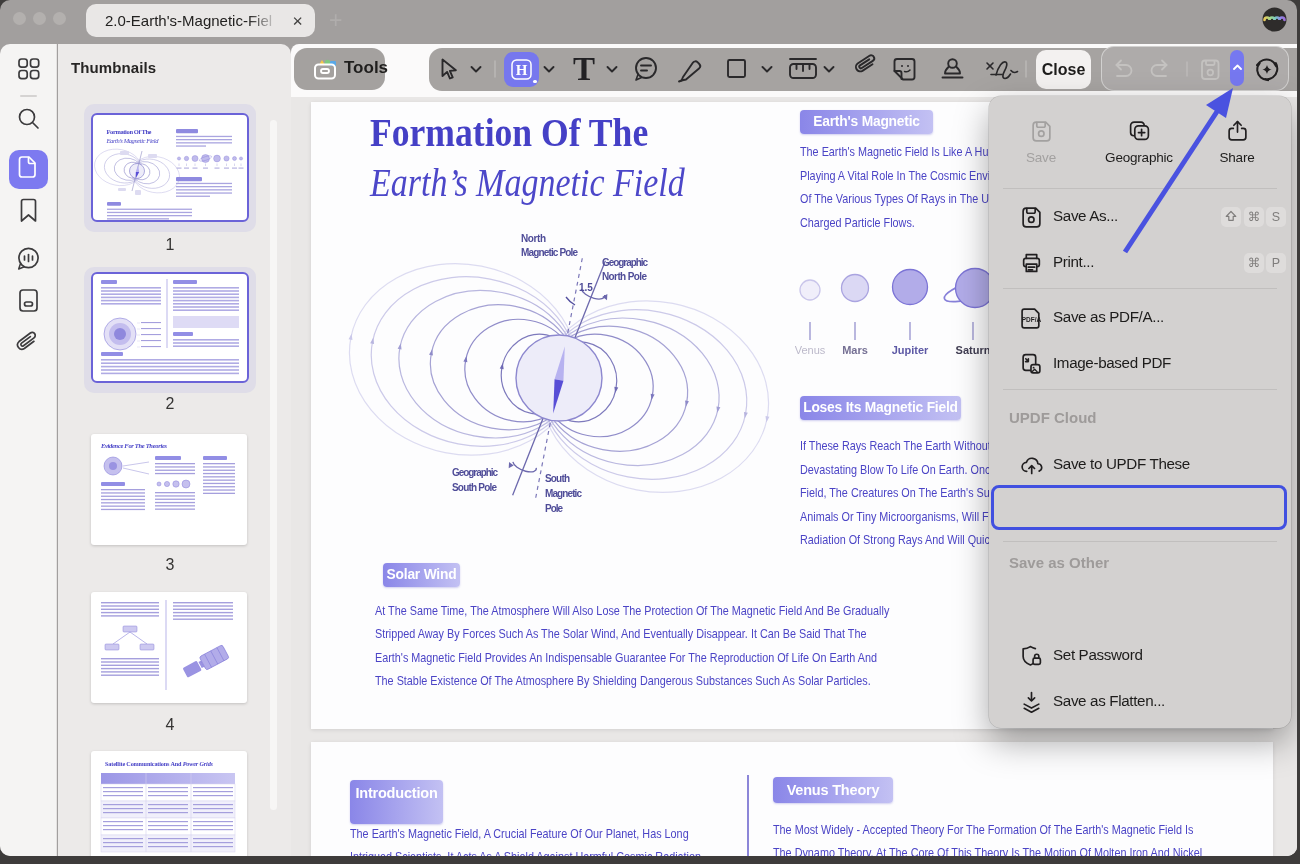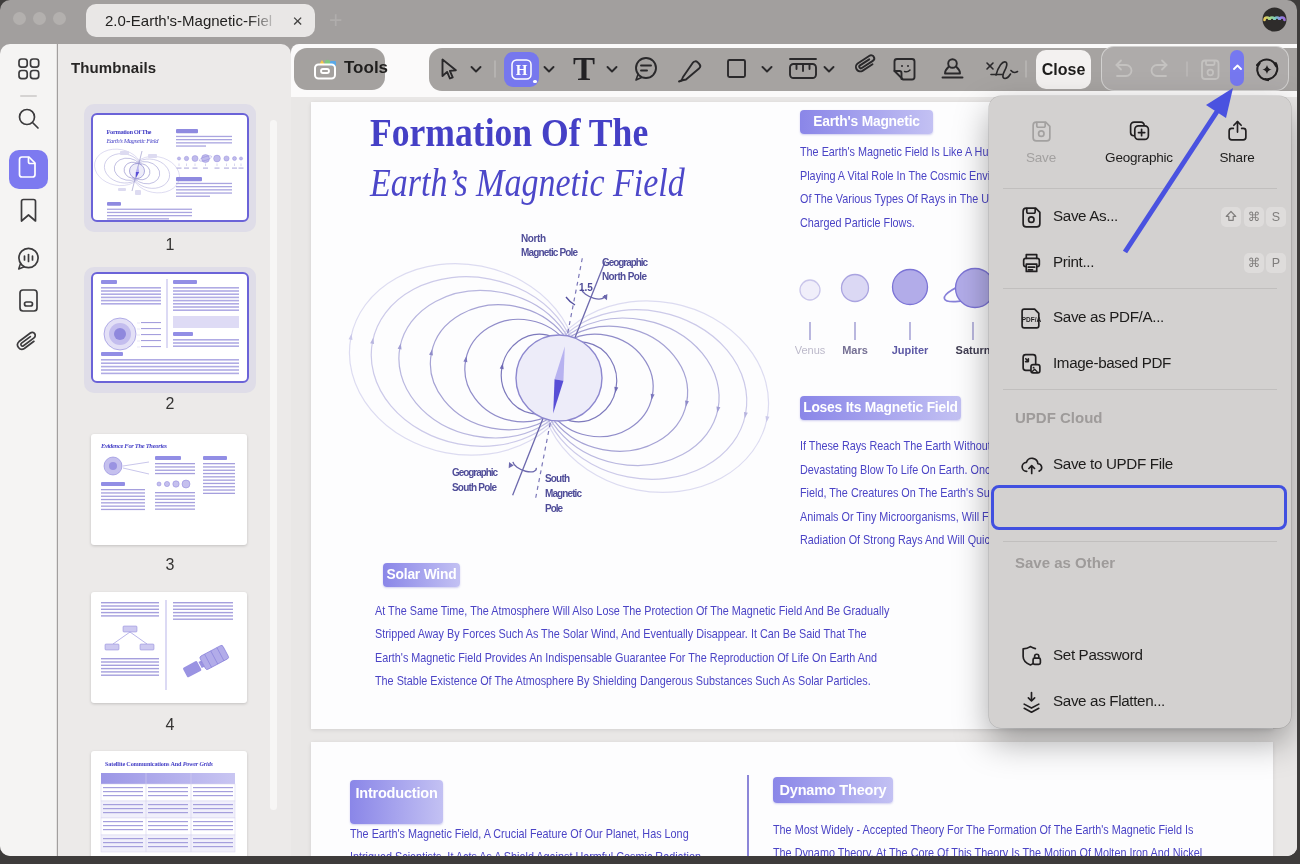--- a/index.html
+++ b/index.html
@@ -33,21 +33,21 @@
 #hbtn{position:absolute;left:75px;top:4px;width:35px;height:35px;border-radius:9px;background:#7677ee}
 #bluepill{position:absolute;left:128px;top:3px;width:14px;height:36px;border-radius:7px;background:#7678f0}
 #bluepill svg{position:absolute;left:3px;top:14px}
 .chip{position:absolute;height:24px;border-radius:4px;background:linear-gradient(90deg,#8a86e8,#c3c1f3);color:#fff;font-weight:700;font-size:13.8px;line-height:24px;text-align:center;letter-spacing:-.2px;white-space:nowrap;box-shadow:0 1px 2px rgba(80,70,200,.25)}
 .body1{position:absolute;color:#4b44c6;font-size:13.2px;white-space:nowrap;transform:scaleX(.82);transform-origin:0 0}
 #menu{position:absolute;left:989px;top:96px;width:302px;height:632px;background:#d3d1d0;border-radius:12px;box-shadow:0 14px 34px rgba(0,0,0,.34),0 0 0 .5px rgba(0,0,0,.18)}
 .mrow{position:absolute;left:12px;width:302px;height:32px}
 .mrow .lbl{position:absolute;left:52px;top:7px;font-size:15.2px;color:#1d1c1b;letter-spacing:-.35px}
 .mrow svg{position:absolute;left:19px;top:5px}
 .mdiv{position:absolute;left:14px;width:274px;height:1px;background:#c1bfbe}
-.mhead{position:absolute;left:26px;font-size:15px;font-weight:700;color:#9e9b9a}
+.mhead{position:absolute;left:20px;font-size:15px;font-weight:700;color:#9e9b9a}
 .key{position:absolute;width:20px;height:20px;border-radius:5px;background:#dedcdb;color:#7f7d7c;font-size:12.5px;text-align:center;line-height:20px}
 .mtop{position:absolute;top:23px;width:100px;text-align:center}
 .mtop svg{display:inline-block}
 .mtop .lbl2{position:absolute;top:31px;width:100px;text-align:center;font-size:13.5px;color:#1d1c1b;letter-spacing:-.2px}
 </style></head>
 <body>
 <div id="win">
   <div class="tl" style="left:13px"></div>
   <div class="tl" style="left:33px"></div>
   <div class="tl" style="left:53px"></div>
@@ -433,21 +433,21 @@
 <div class="body1" style="left:64px;top:501.0px;">At The Same Time, The Atmosphere Will Also Lose The Protection Of The Magnetic Field And Be Gradually</div>
           <div class="body1" style="left:64px;top:524.4px;">Stripped Away By Forces Such As The Solar Wind, And Eventually Disappear. It Can Be Said That The</div>
           <div class="body1" style="left:64px;top:547.8px;">Earth's Magnetic Field Provides An Indispensable Guarantee For The Reproduction Of Life On Earth And</div>
           <div class="body1" style="left:64px;top:571.2px;">The Stable Existence Of The Atmosphere By Shielding Dangerous Substances Such As Solar Particles.</div>
 </div>
       <div class="page" id="page2" style="left:20px;top:645px;width:962px;height:160px">
 <div class="chip" style="left:39px;top:38px;width:93px;height:44px;line-height:26px;font-size:14.5px">Introduction</div>
 <div class="body1" style="left:39px;top:84px">The Earth's Magnetic Field, A Crucial Feature Of Our Planet, Has Long</div>
 <div class="body1" style="left:39px;top:107.4px">Intrigued Scientists. It Acts As A Shield Against Harmful Cosmic Radiation</div>
 <div style="position:absolute;left:436px;top:33px;width:1.5px;height:127px;background:#8c86d8"></div>
-<div class="chip" style="left:462px;top:35px;width:120px;height:26px;line-height:26px;font-size:14.5px">Dynamo Theory</div>
+<div class="chip" style="left:462px;top:35px;width:120px;height:26px;line-height:26px;font-size:14.5px">Venus Theory</div>
 <div class="body1" style="left:462px;top:80px">The Most Widely - Accepted Theory For The Formation Of The Earth's Magnetic Field Is</div>
 <div class="body1" style="left:462px;top:103.4px">The Dynamo Theory. At The Core Of This Theory Is The Motion Of Molten Iron And Nickel</div>
 </div>
     </div>
     <div class="bar" id="toolsbtn">
         <svg class="abs" style="left:17px;top:8px" width="28" height="26" viewBox="0 0 28 26">
 <path d="M8,9 l3,-5 3,5 z" fill="#f6c944"></path>
           <circle cx="16.5" cy="6.5" r="2.8" fill="#7fc97f"></circle>
           <rect x="19" y="5" width="6" height="5" rx="1" fill="#58a8e8"></rect>
 <rect x="4" y="8.5" width="20" height="14" rx="3.5" fill="none" stroke="#fff" stroke-width="2"></rect>
@@ -612,21 +612,21 @@
         <span class="lbl" style="">Save as PDF/A...</span>
       </div>
       <div class="mdiv" style="top:293px"></div>
       <div class="mhead" style="top:313px">UPDF Cloud</div>
       <div class="mrow" style="top:352px">
         <svg width="23" height="23" viewBox="0 0 22 22">
           <g stroke="#211f20" stroke-width="1.6" fill="none" stroke-linecap="round" stroke-linejoin="round">
             <path d="M6.5,17.5 a4.3,4.3 0 0 1 -0.3,-8.6 a5.6,5.6 0 0 1 10.9,1.4 a3.6,3.6 0 0 1 1.2,7 M11.2,19.5 v-7 M8.5,14.8 l2.7,-2.7 2.7,2.7"></path>
           </g>
         </svg>
-        <span class="lbl" style="">Save to UPDF File</span>
+        <span class="lbl" style="">Save to UPDF These</span>
       </div>
       <div style="position:absolute;left:2px;top:389px;width:296px;height:45px;border:3px solid #4150e0;border-radius:8px"></div>
       <div class="mdiv" style="top:445px"></div>
       <div class="mhead" style="top:458px">Save as Other</div>
       <div class="mrow" style="top:543px">
         <svg width="23" height="23" viewBox="0 0 22 22">
           <g stroke="#211f20" stroke-width="1.6" fill="none" stroke-linecap="round" stroke-linejoin="round">
             <path d="M10,2.5 c-2.5,1.5 -4.5,2 -7,2.2 v7.3 c0,4 3,6.5 7,8 1,-0.4 1.9,-0.8 2.7,-1.4"></path>
             <path d="M10,2.5 c1.5,0.9 3,1.5 4.7,1.9"></path>
             <rect x="12.5" y="13.5" width="7" height="6" rx="1.5"></rect>

